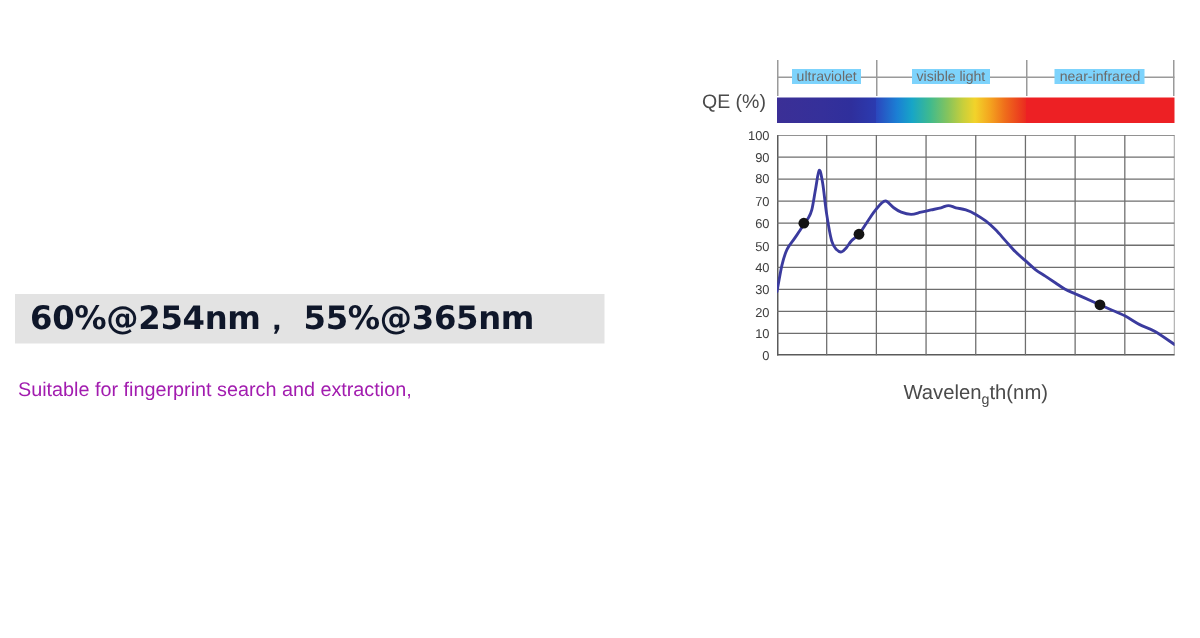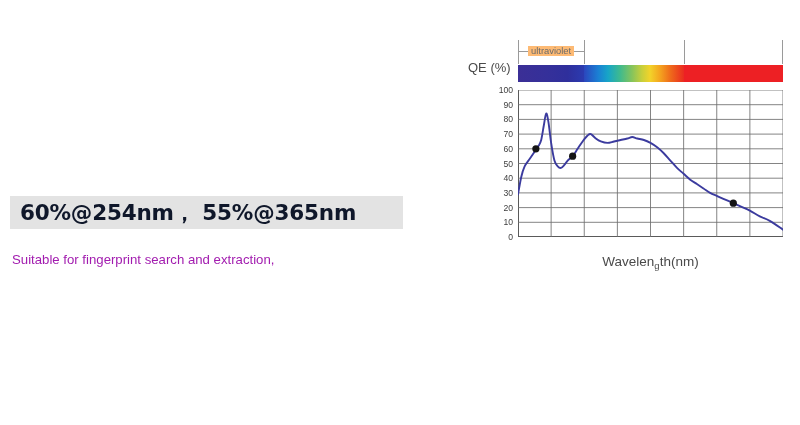--- a/index.html
+++ b/index.html
@@ -64,21 +64,21 @@
   }
 
   
   .bands{position:absolute;left:63px;top:2px;width:265px;height:26px;}
   .band{
     position:absolute;top:0;height:26px;
     display:flex;align-items:center;justify-content:center;
   }
   .band-text{
     font-size:9.4px;color:#6b6b6b;white-space:nowrap;
-    padding:0 3px;background:#fdba74;position:relative;z-index:2;line-height:1;
+    padding:0 3px;background:#7dd3fc;position:relative;z-index:2;line-height:1;
   }
   .band-rule{
     position:absolute;left:0;right:0;top:13px;height:1px;background:#9a9a9a;z-index:1;
   }
   .sep{
     position:absolute;top:2px;width:1px;height:24px;background:#9a9a9a;z-index:3;
   }
 
   
   .colorbar{
@@ -124,20 +124,28 @@
 
 
   <div class="chart">
 
     <div class="qe-label">QE (%)</div>
 
     <div class="bands" id="band-strip">
         <div class="band" style="left: 0px; width: 66.25px;">
           <div class="band-rule" style="background: rgb(154, 154, 154);"></div>
           <span class="band-text">ultraviolet</span>
+        </div>
+        <div class="band" style="left: 66.25px; width: 99.375px;">
+          <div class="band-rule" style="background: rgb(154, 154, 154);"></div>
+          <span class="band-text">visible light</span>
+        </div>
+        <div class="band" style="left: 165.625px; width: 99.375px;">
+          <div class="band-rule" style="background: rgb(154, 154, 154);"></div>
+          <span class="band-text">near-infrared</span>
         </div>
         <div class="sep" style="left: 0px; background: rgb(154, 154, 154);"></div>
         <div class="sep" style="left: 66.25px; background: rgb(154, 154, 154);"></div>
         <div class="sep" style="left: 165.625px; background: rgb(154, 154, 154);"></div>
         <div class="sep" style="left: 264px; background: rgb(154, 154, 154);"></div>
       </div>
 
     <div class="colorbar" id="color-bar">
         <div class="cb-seg" style="left: 0px; width: 66.25px; background: linear-gradient(to right, rgb(59, 47, 150) 0%, rgb(53, 48, 154) 45%, rgb(47, 47, 156) 75%, rgb(43, 59, 176) 100%);"></div>
         <div class="cb-seg" style="left: 66.25px; width: 99.375px; background: linear-gradient(to right, rgb(43, 70, 189) 0%, rgb(27, 127, 212) 14%, rgb(23, 165, 199) 24%, rgb(63, 186, 142) 36%, rgb(134, 196, 92) 48%, rgb(200, 207, 59) 58%, rgb(242, 211, 42) 66%, rgb(244, 164, 31) 76%, rgb(239, 109, 27) 86%, rgb(234, 43, 32) 100%);"></div>

